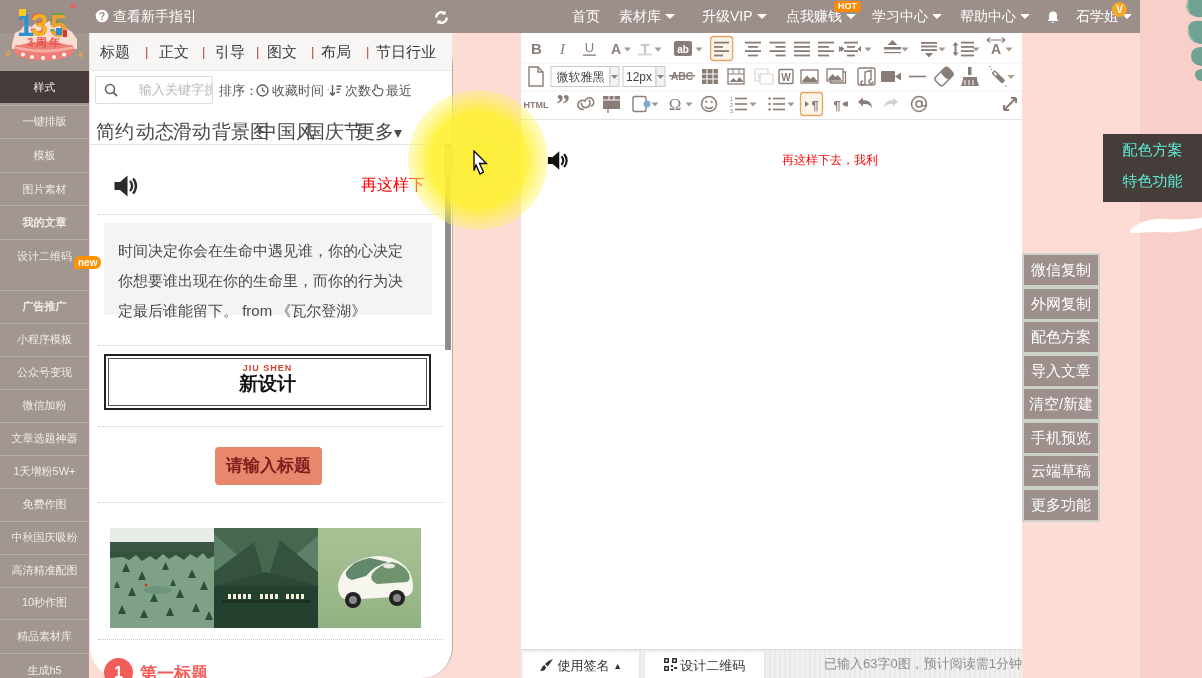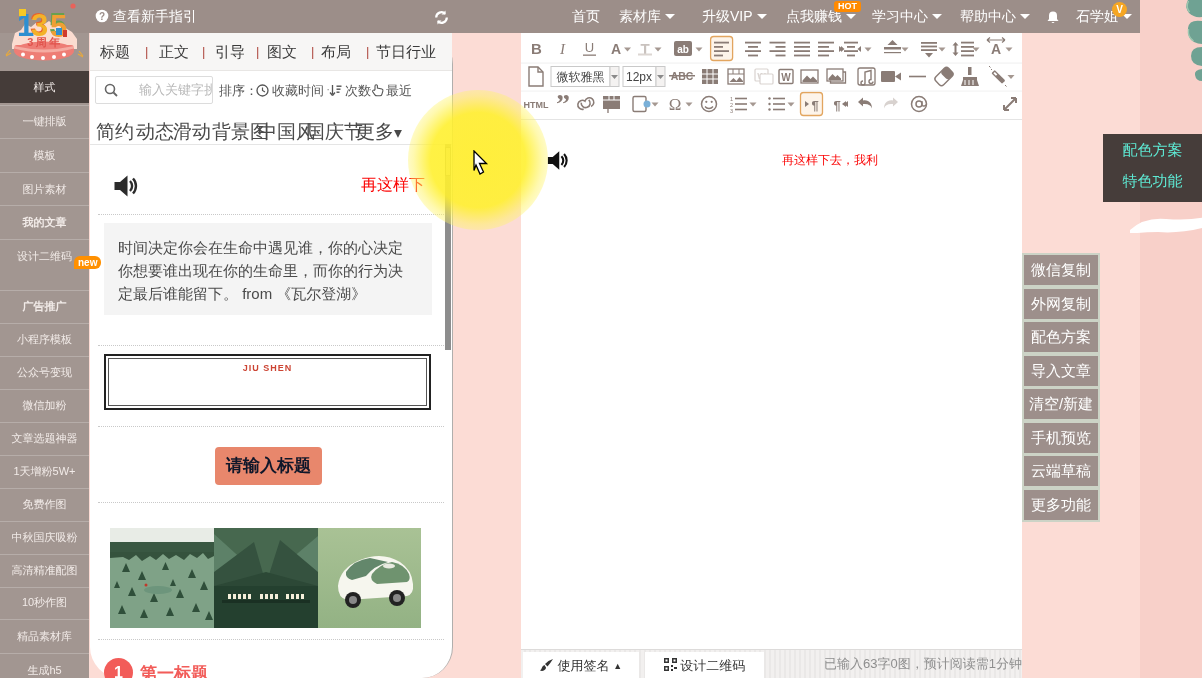--- a/index.html
+++ b/index.html
@@ -24,26 +24,26 @@
   #tabs{position:absolute;left:0;top:0;width:362px;height:37px;background:#f7f6f5;border-bottom:1px solid #e8e6e4;font-size:15px;color:#3b3b3b;}
   #tabs span{position:absolute;top:10px;white-space:nowrap;}
   #tabs .sep{color:#b04a42;font-size:13px;top:11px;}
   #srow{position:absolute;left:0;top:38px;width:362px;height:40px;font-size:13px;color:#555;}
   #sbox{position:absolute;left:5px;top:5px;width:116px;height:26px;border:1px solid #dcdcdc;border-radius:2px;color:#b9b9b9;line-height:26px;white-space:nowrap;overflow:hidden;}
   #frow{position:absolute;left:0;top:78px;width:362px;height:33px;font-size:19px;color:#4a4a4a;border-bottom:1px solid #e5e5e5;}
   #frow span{position:absolute;top:8px;}
   #mlist{position:absolute;left:0;top:111px;width:362px;height:534px;overflow:hidden;}
   .dotsep{position:absolute;left:8px;width:346px;border-top:1px dotted #c9c9c9;}
   
-  #qcard{position:absolute;left:14px;top:79px;width:328px;height:92px;box-sizing:border-box;background:#f4f4f4;padding:13px 16px 0 14px;font-size:15px;color:#4a4a4a;line-height:23px;}
+  #qcard{position:absolute;left:14px;top:79px;width:328px;height:92px;box-sizing:border-box;background:#f4f4f4;padding:13px 16px 0 14px;font-size:15px;color:#4a4a4a;line-height:30px;}
   
   #designbox{position:absolute;left:14px;top:210px;width:323px;height:52px;border:2px solid #222;}
   #designbox .inner{position:absolute;left:2px;top:2px;right:2px;bottom:2px;border:1px solid #555;text-align:center;}
   
-  #obtn{position:absolute;left:125px;top:303px;width:107px;height:38px;background:#e8876c;border-radius:4px;color:#0f172a;font-weight:bold;font-size:17px;text-align:center;line-height:37px;}
+  #obtn{position:absolute;left:125px;top:303px;width:107px;height:38px;background:#e8876c;border-radius:4px;color:#7f1d1d;font-weight:bold;font-size:17px;text-align:center;line-height:37px;}
   
   #imgrow{position:absolute;left:20px;top:384px;width:311px;height:100px;}
   
   #h1row{position:absolute;left:14px;top:514px;width:340px;height:34px;}
   #h1row .circ{position:absolute;left:0;top:0;width:29px;height:29px;border-radius:50%;background:#f25c59;color:#fff;font-weight:bold;font-size:16px;text-align:center;line-height:29px;}
   #h1row .t{position:absolute;left:36px;top:4px;color:#f25c59;font-weight:bold;font-size:17px;}
   
   #sbtrack{position:absolute;left:355px;top:111px;width:6px;height:206px;background:#8d8d8d;}
   #sbthumb{position:absolute;left:355px;top:114px;width:6px;height:29px;background:#d9d2ca;border:1px solid #6e6e6e;box-sizing:border-box;}
   
@@ -212,20 +212,21 @@
 <path d="M16.5 7 a7 7 0 0 1 0 10" fill="none" stroke="#2b2b2b" stroke-width="2.4"></path>
 <path d="M19.5 4.5 a11 11 0 0 1 0 15" fill="none" stroke="#2b2b2b" stroke-width="2.4"></path>
 </svg></div>
     <span style="position:absolute;left:271px;top:31px;color:#fb0505;font-size:16px;">再这样下</span>
     <div class="dotsep" style="top:70px"></div>
     <div id="qcard">时间决定你会在生命中遇见谁，你的心决定你想要谁出现在你的生命里，而你的行为决定最后谁能留下。 from 《瓦尔登湖》</div>
     <div class="dotsep" style="top:201px"></div>
     <div id="designbox">
         <div class="inner">
       <div style="color:#c43;font-size:9px;font-weight:bold;letter-spacing:1px;margin-top:4px;">JIU SHEN</div>
+      <div style="color:#111;font-size:19px;font-weight:bold;font-family:'Liberation Serif',serif;line-height:22px;">新设计</div>
     </div>
       </div>
     <div class="dotsep" style="top:282px"></div>
     <div id="obtn">请输入标题</div>
     <div class="dotsep" style="top:358px"></div>
     <div id="imgrow"><svg width="311" height="100" xmlns="http://www.w3.org/2000/svg">
 <defs>
 <linearGradient id="g3" x1="0" y1="0" x2="0" y2="1">
               <stop offset="0" stop-color="#a9c295"></stop>
               <stop offset="1" stop-color="#93b284"></stop>

